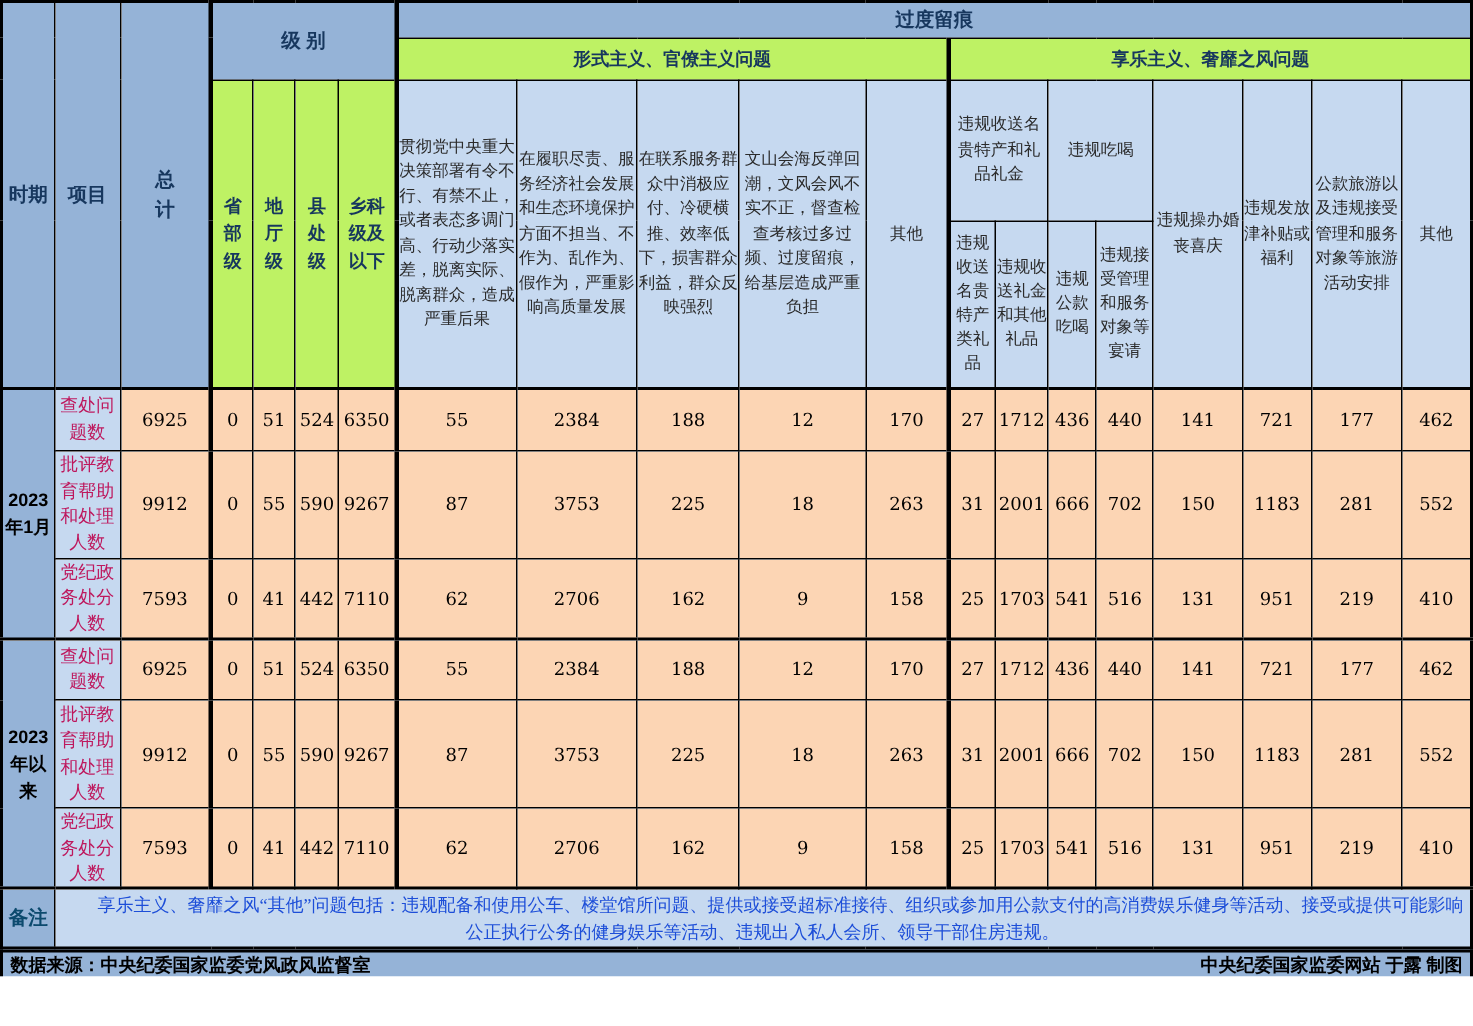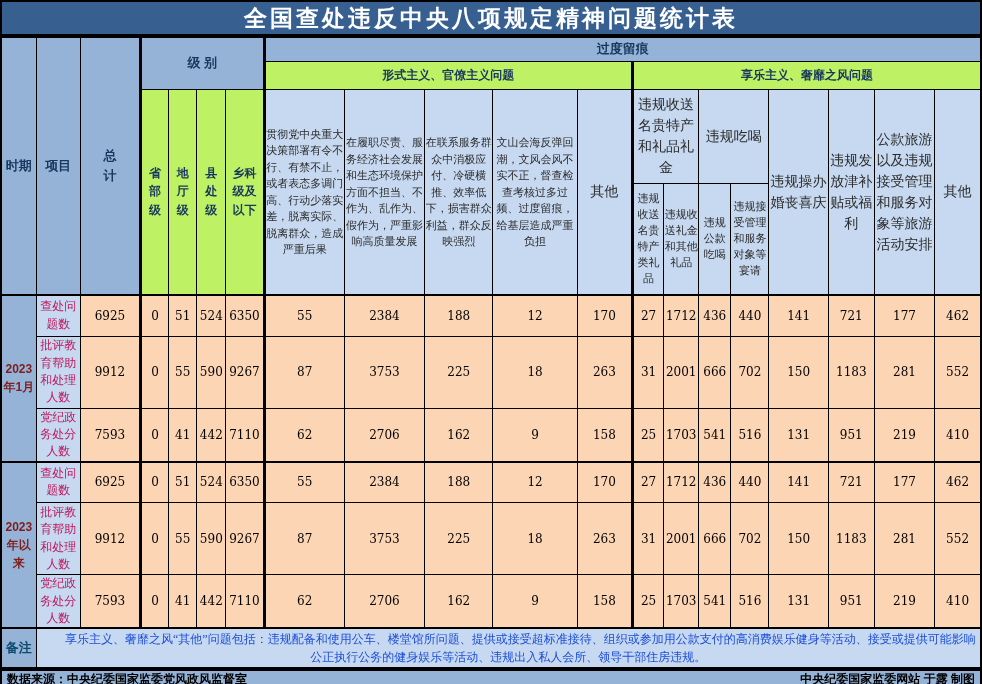--- a/index.html
+++ b/index.html
@@ -22,27 +22,27 @@
     background:#C6D9F0; color:#2b2b2b; font-weight:normal; font-size:11px;
     line-height:1.5; text-align:justify; padding:2px 3px; word-break:break-all;
     font-family:"Liberation Serif",serif;
   }
   .sub {
     background:#C6D9F0; color:#2b2b2b; font-weight:normal; font-size:11px;
     line-height:1.45; padding:1px 3px; word-break:break-all; text-align:center;
     font-family:"Liberation Serif",serif;
   }
   .grp {
-    background:#C6D9F0; color:#2b2b2b; font-weight:normal; font-size:14px;
+    background:#C6D9F0; color:#2b2b2b; font-weight:normal; font-size:11px;
     line-height:1.5; padding:1px 4px; word-break:break-all; text-align:center;
     font-family:"Liberation Serif",serif;
   }
 
   .period {
-    background:#95B3D7; color:#7f1d1d; font-weight:bold; font-size:12px;
+    background:#95B3D7; color:#000000; font-weight:bold; font-size:12px;
     line-height:1.5; word-break:break-all; padding:0 1px;
   }
   .item {
     background:#C6D9F0; color:#be185d; font-weight:normal; font-size:12px;
     line-height:1.45; word-break:break-all; padding:0 3px;
   }
   .num {
     background:#FCD5B4; color:#000; font-size:12px; text-align:center;
     font-family:"DejaVu Serif",serif;
   }
@@ -70,23 +70,20 @@
     border-left:2px solid #000; border-right:2px solid #000; border-top:2px solid #000;
     display:flex; align-items:center; justify-content:space-between;
     font-size:12px; font-weight:bold; color:#000; padding:0 5px;
   }
 </style>
 </head>
 <body>
 
 <div class="sheet">
 
-  <div class="titlebar">
-    <span>全国查处违反中央八项规定精神问题统计表</span>
-  </div>
 
   <table class="grid">
     <colgroup>
       <col style="width:35px">
         <col style="width:44px">
         <col style="width:60px">
       <col style="width:28px">
         <col style="width:28px">
         <col style="width:29px">
         <col style="width:38px">

